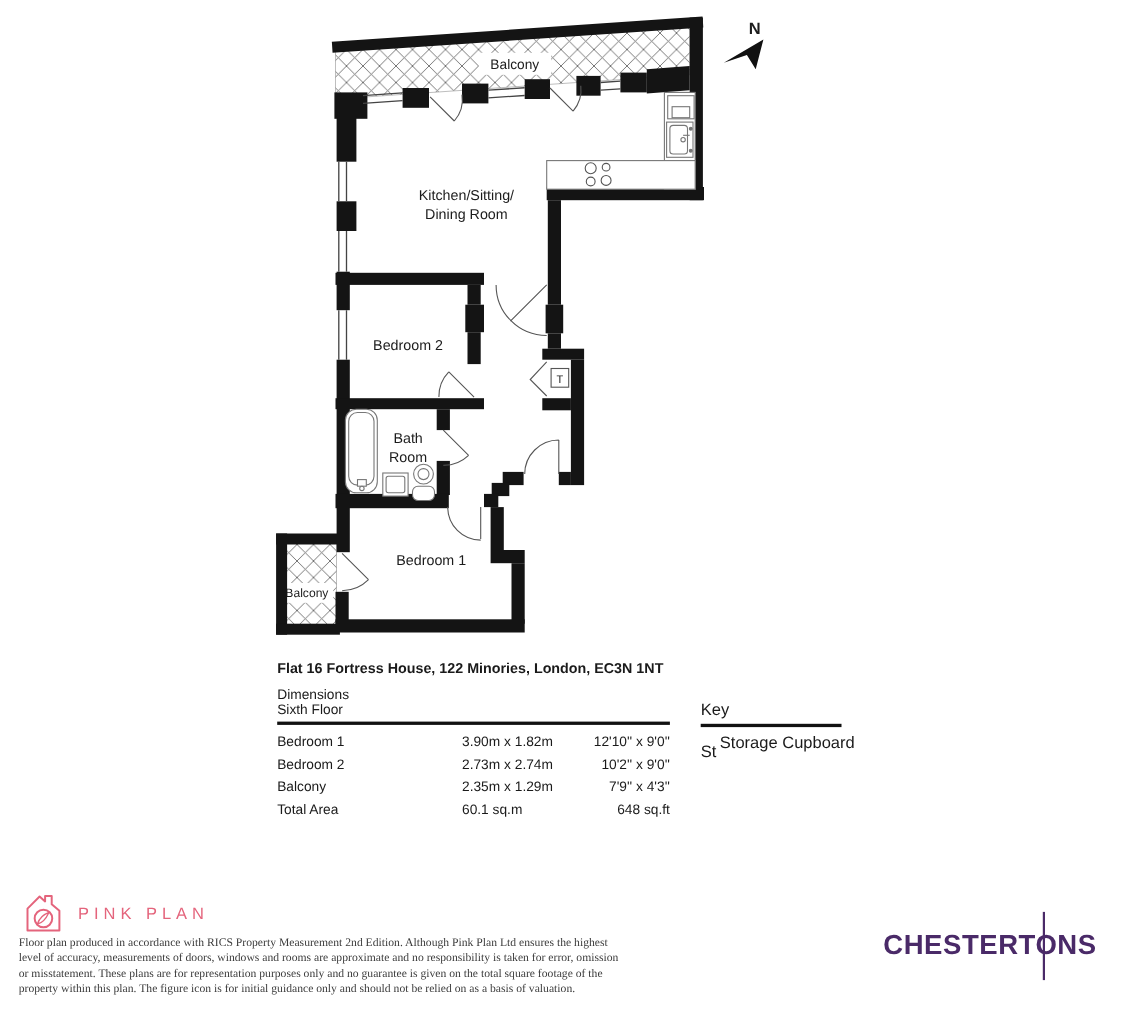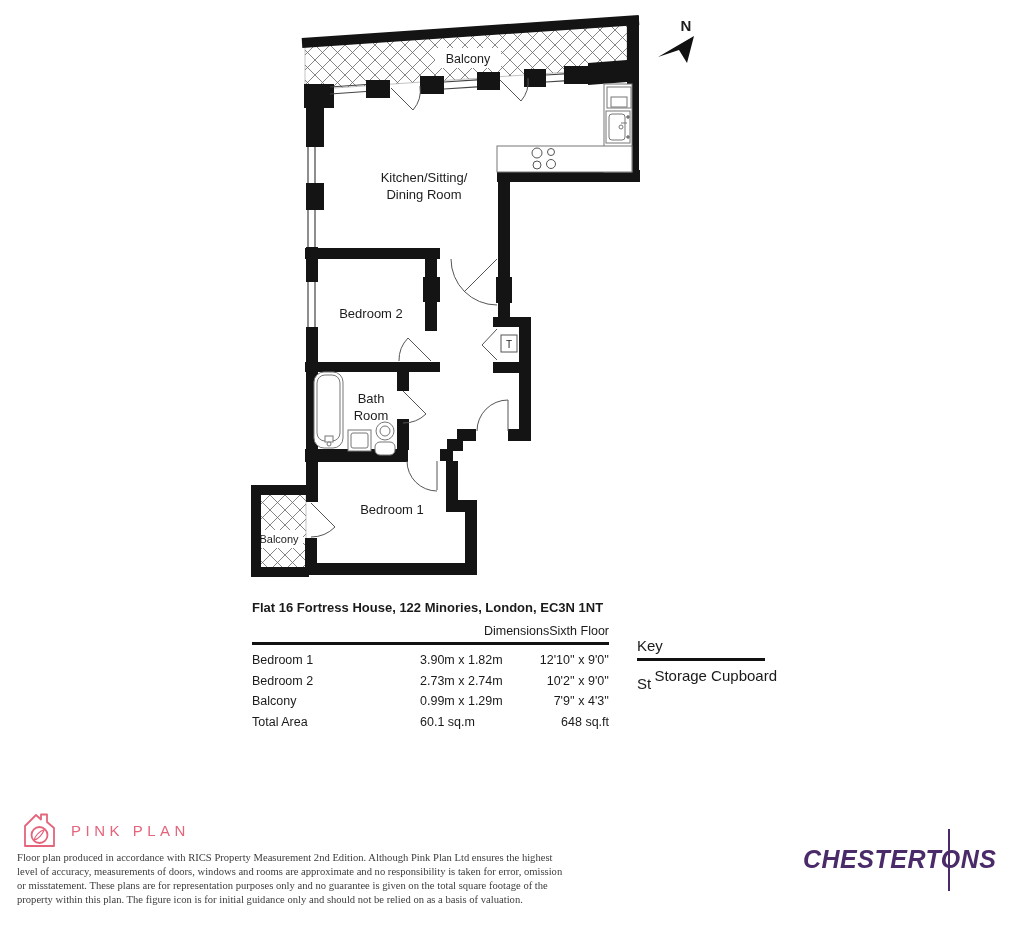--- a/index.html
+++ b/index.html
@@ -3,40 +3,40 @@
 <meta charset="utf-8">
 <style>
   html,body{margin:0;padding:0;background:#fff;}
   .page{position:relative;width:1024px;height:929px;background:#ffffff;overflow:hidden;
         font-family:"Liberation Sans", sans-serif;color:#1a1a1a;}
   svg text{font-family:"Liberation Sans", sans-serif;fill:#1c1c1c;}
 
   
   .details{position:absolute;left:252px;top:600px;width:357px;font-size:12.5px;}
   .details .title{font-weight:bold;font-size:13px;margin-bottom:9px;white-space:nowrap;}
-  .hdr{display:flex;justify-content:flex-end;margin-bottom:4px;}
+  .hdr{display:flex;justify-content:center;margin-bottom:4px;flex-direction:column;}
   .rule{height:2.5px;background:#111;margin-bottom:5px;}
   .trow{display:flex;align-items:center;height:20.8px;white-space:nowrap;}
   .c-name{width:168px;}
   .c-met{width:102px;}
   .c-imp{flex:1;text-align:right;}
 
   
   .key{position:absolute;left:637px;top:637px;width:140px;font-size:15px;}
   .key .khdr{margin-bottom:4px;}
   .key .rule{width:128px;}
   .krow{display:flex;height:20.8px;align-items:center;white-space:nowrap;}
   .k-abbr{width:33px;margin-top:16px;}
 
   
   .pinkplan{position:absolute;left:20px;top:809px;display:flex;align-items:center;gap:11px;height:42px;}
   .pinkplan .pp-label{font-size:15px;letter-spacing:4.5px;font-weight:500;}
   .disclaimer{position:absolute;left:17px;top:851px;width:660px;font-size:10.6px;
               line-height:13.9px;color:#3c3c3c;white-space:pre-line;font-family:Liberation Serif, serif;}
-  .brand{position:absolute;left:803px;top:845px;font-size:25px;font-weight:bold;letter-spacing:0.5px;font-style:italic;}
+  .brand{position:absolute;left:803px;top:845px;font-size:25px;font-weight:bold;letter-spacing:0.5px;}
   .brand-line{position:absolute;left:948px;top:829px;width:1.5px;height:62px;}
 </style>
 </head>
 <body>
 
 <div class="page">
 
   <svg width="1024" height="612" viewBox="0 0 1024 612" style="position:absolute;left:0;top:0;">
     <defs>
       <pattern id="hatch" width="15" height="15" patternUnits="userSpaceOnUse">
@@ -208,21 +208,21 @@
       <span class="c-met">3.90m x 1.82m</span>
       <span class="c-imp">12'10'' x 9'0''</span>
     </div>
     <div class="trow">
       <span class="c-name">Bedroom 2</span>
       <span class="c-met">2.73m x 2.74m</span>
       <span class="c-imp">10'2'' x 9'0''</span>
     </div>
     <div class="trow">
       <span class="c-name">Balcony</span>
-      <span class="c-met">0.99m x 1.29m</span>
+      <span class="c-met">2.35m x 1.29m</span>
       <span class="c-imp">7'9'' x 4'3''</span>
     </div>
     <div class="trow">
       <span class="c-name">Total Area</span>
       <span class="c-met">60.1 sq.m</span>
       <span class="c-imp">648 sq.ft</span>
     </div>
   </div>
 
   <div class="key">

